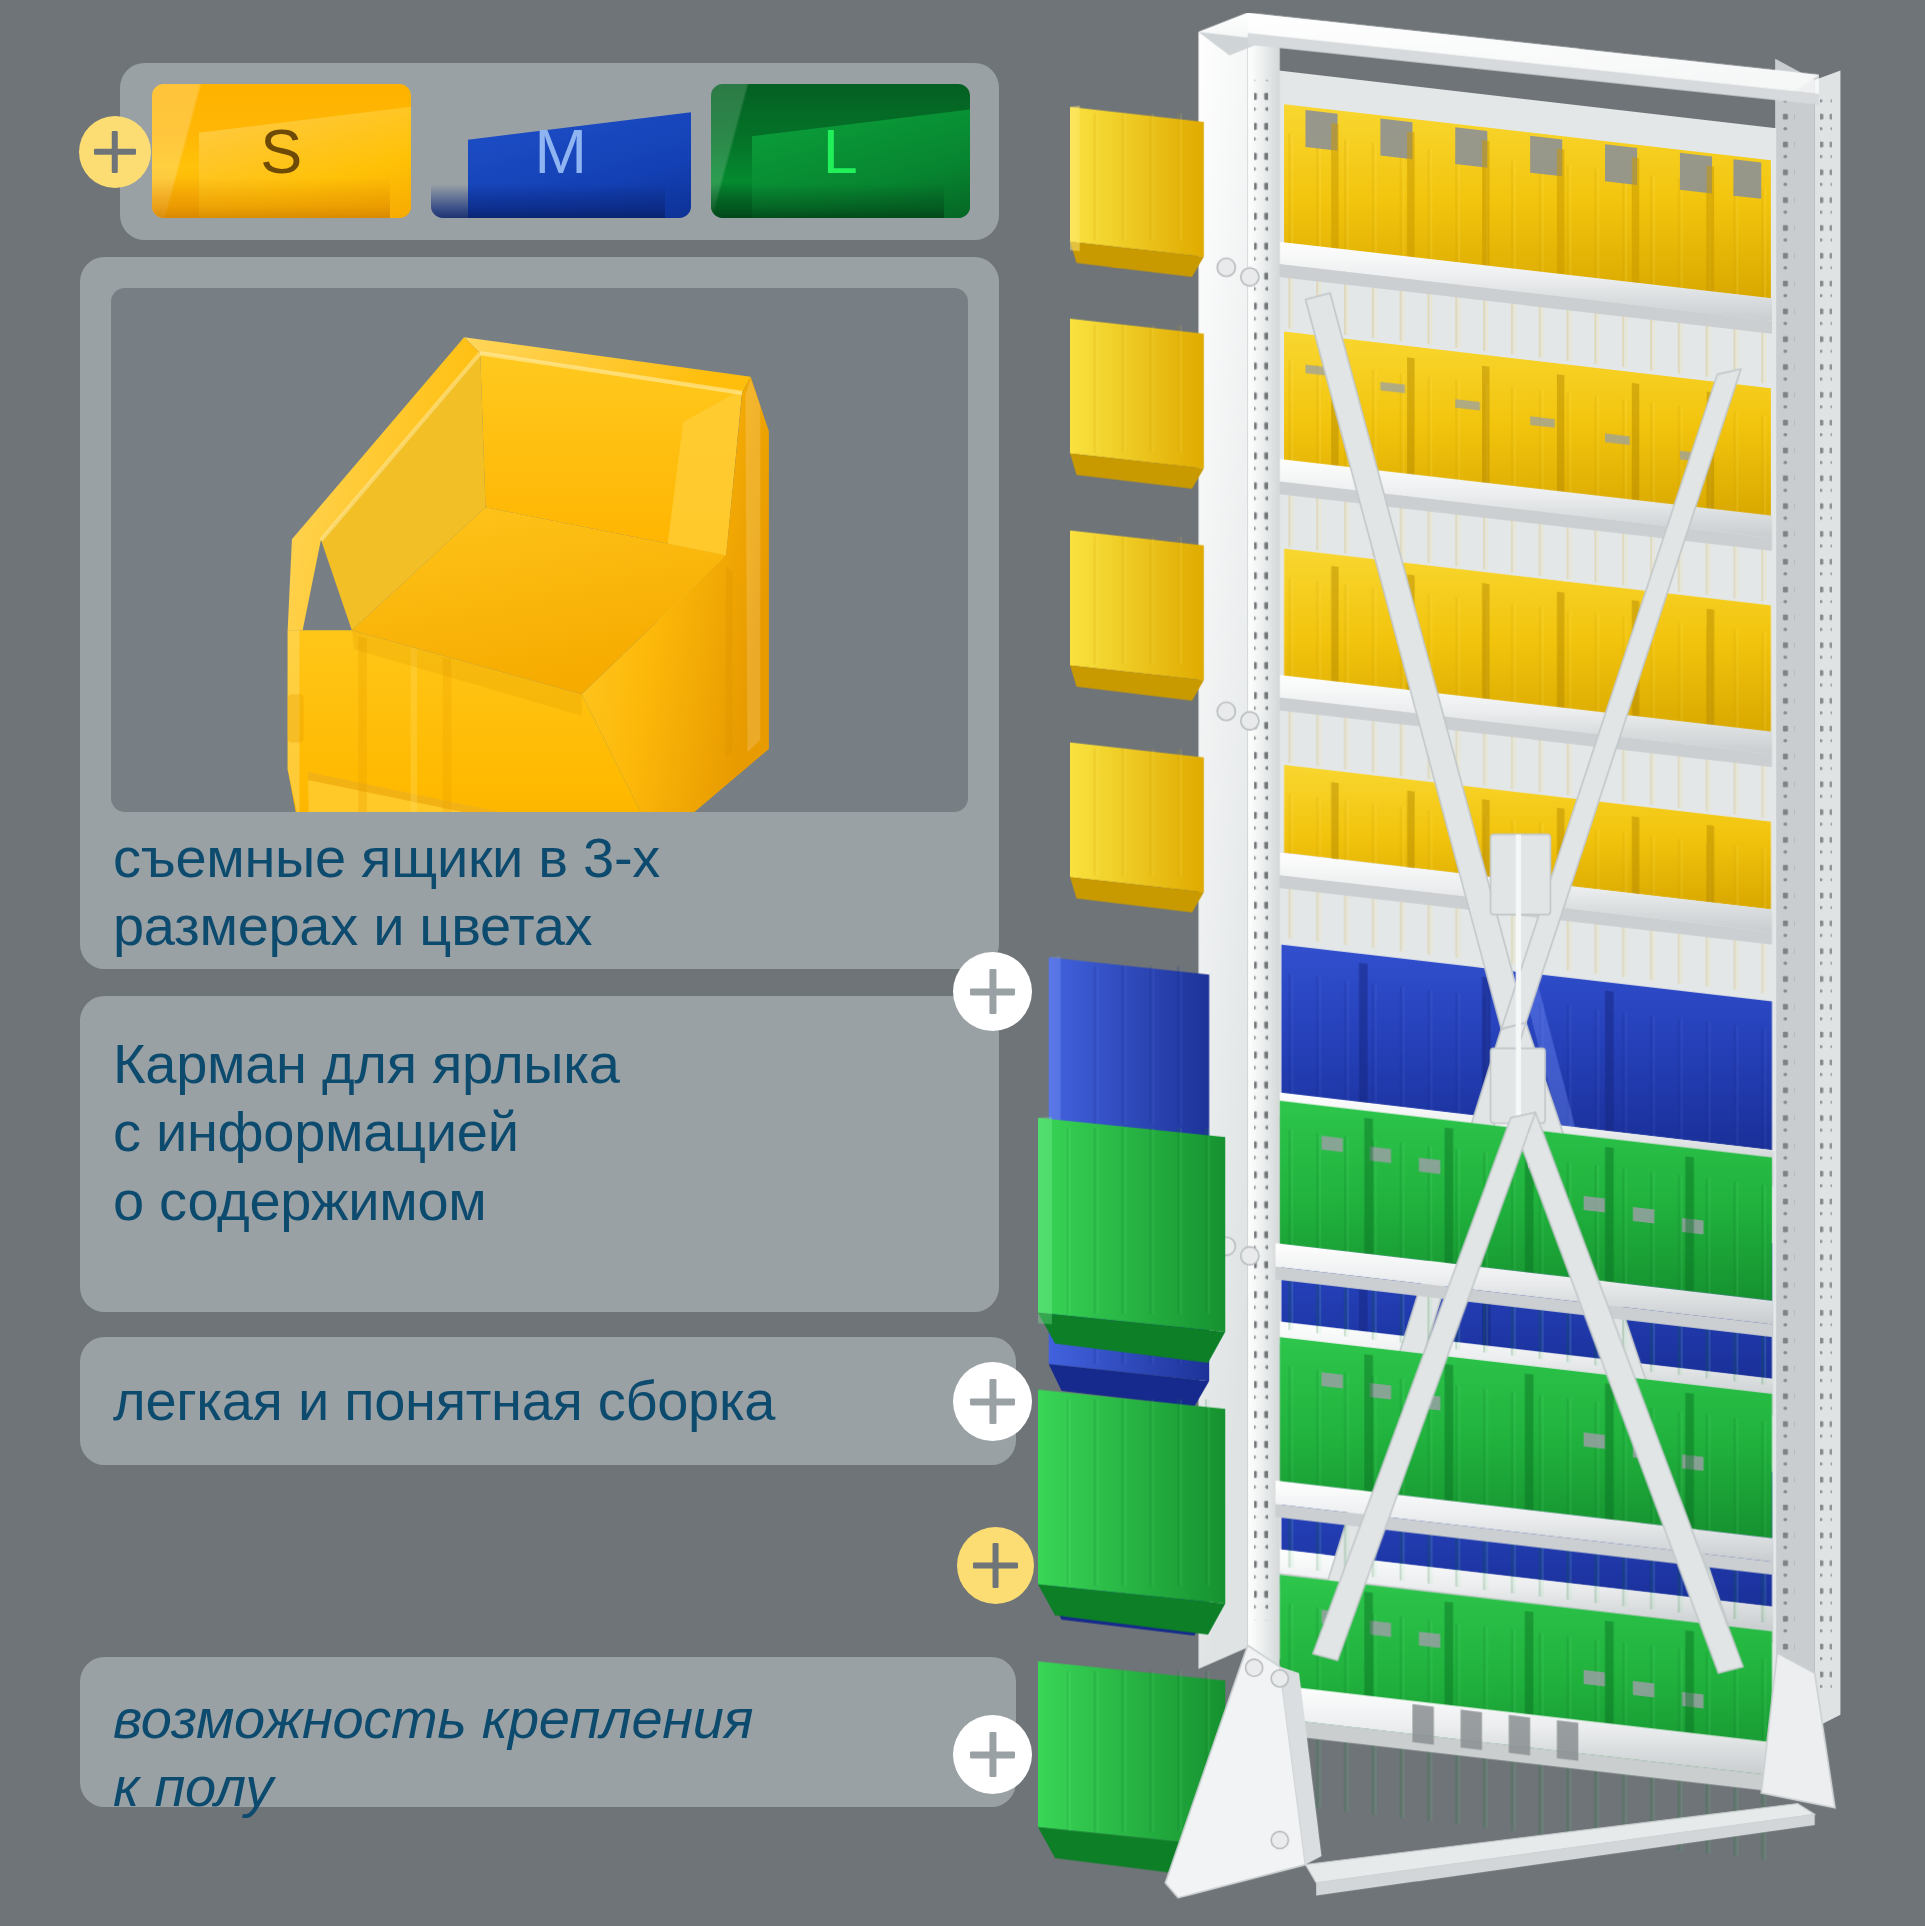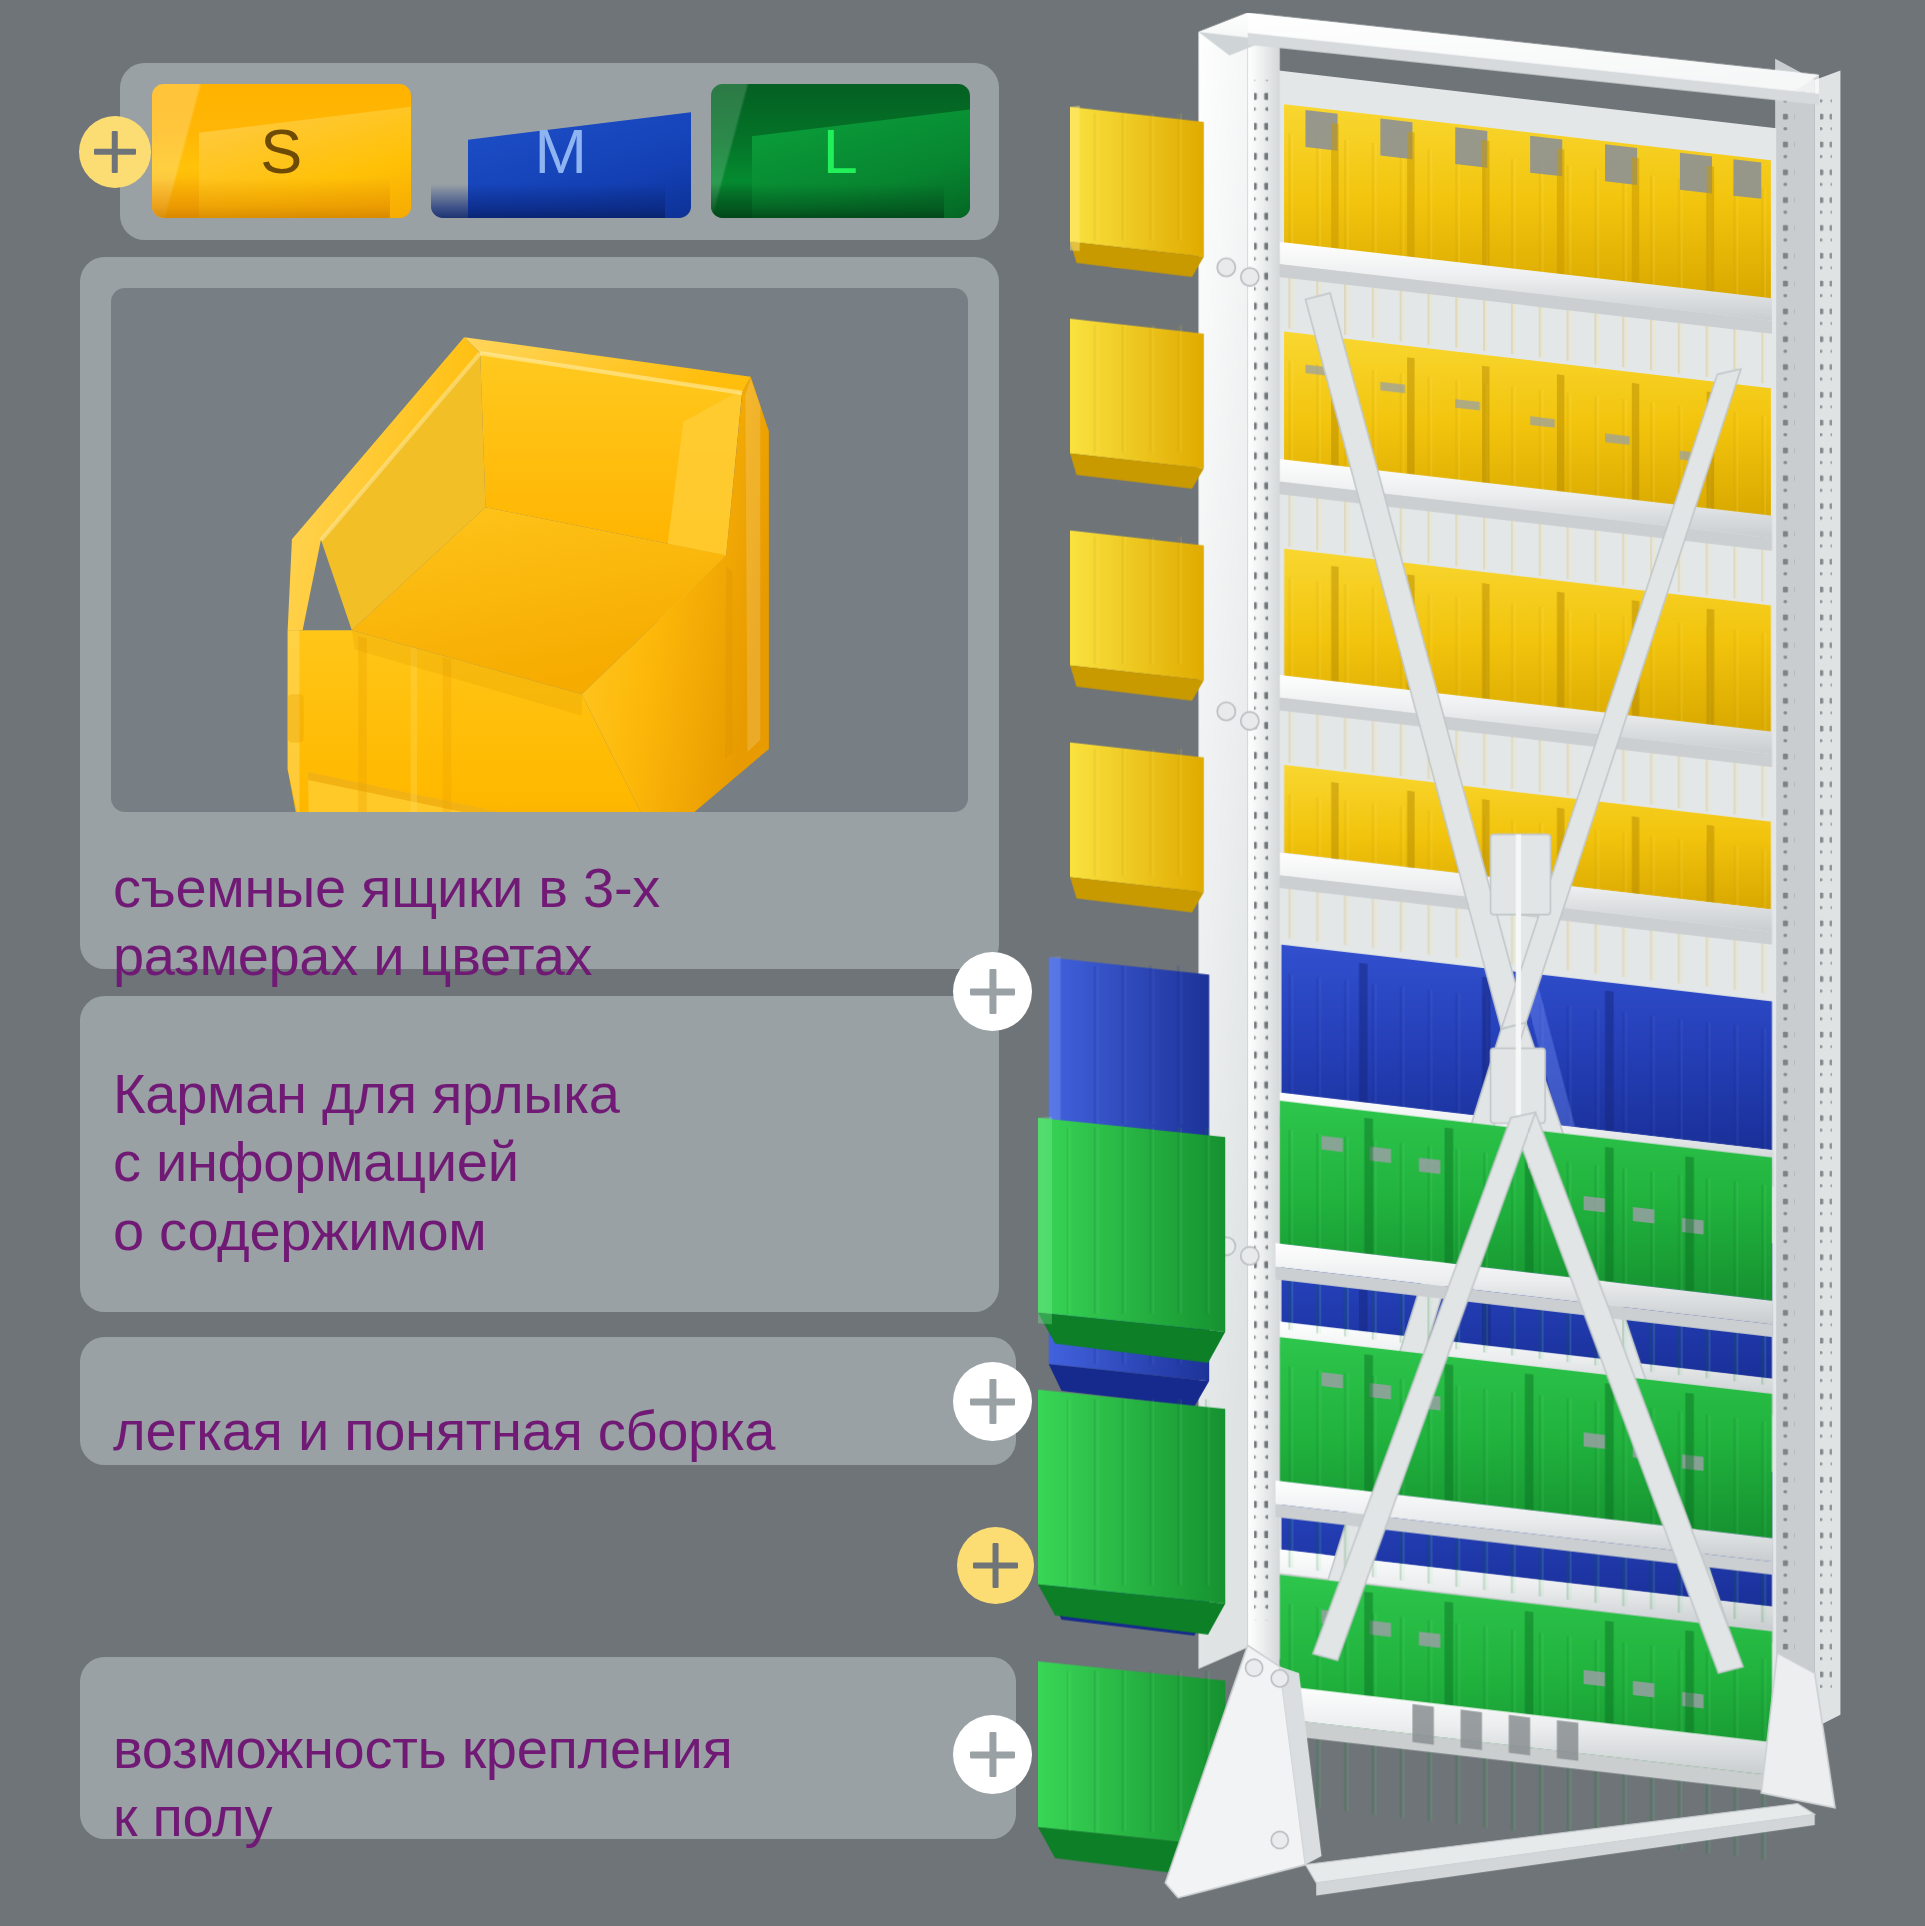--- a/index.html
+++ b/index.html
@@ -125,45 +125,44 @@
     background: #787f84;
     border-radius: 14px;
     overflow: hidden;
   }
 
   
   #bin-svg { position: absolute; inset: 0; width: 100%; height: 100%; }
 
   .card-text {
     position: absolute;
-    color: #701a75;
+    color: #0c4a6e;
     font-size: 56px;
     line-height: 1.22;
     font-weight: 400;
     letter-spacing: -0.3px;
     white-space: pre-line;
-    margin-top: 30px;
   }
 
   #text-bin  { left: 33px; top: 567px; width: 834px; }
 
   
   #card-label { left: 80px; top: 996px; width: 919px; height: 316px; }
   #text-label { left: 33px; top: 34px; width: 834px; }
 
   
   #card-assembly { left: 80px; top: 1337px; width: 936px; height: 128px; }
   #text-assembly { left: 33px; top: 30px; width: 856px; }
 
   
   #card-frame { left: 80px; top: 1481px; width: 936px; height: 160px; }
   #text-frame { left: 33px; top: 49px; width: 856px; }
 
   
-  #card-floor { left: 80px; top: 1657px; width: 936px; height: 182px; }
+  #card-floor { left: 80px; top: 1657px; width: 936px; height: 150px; font-style: italic; }
   #text-floor { left: 33px; top: 28px; width: 856px; }
 
   
   .plus {
     position: absolute;
     border-radius: 50%;
     z-index: 30;
   }
   .plus .bar-h, .plus .bar-v {
     position: absolute;

